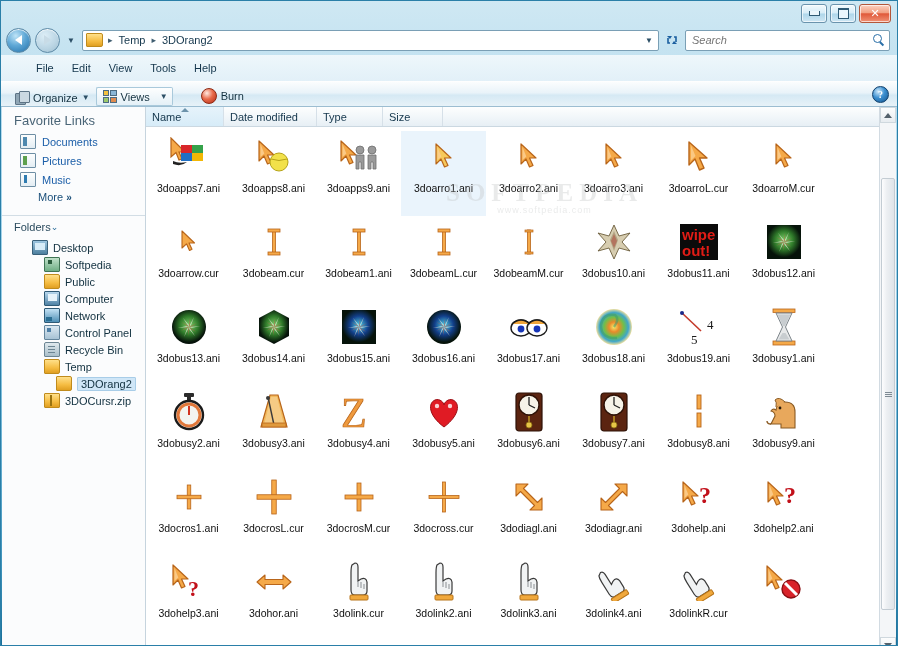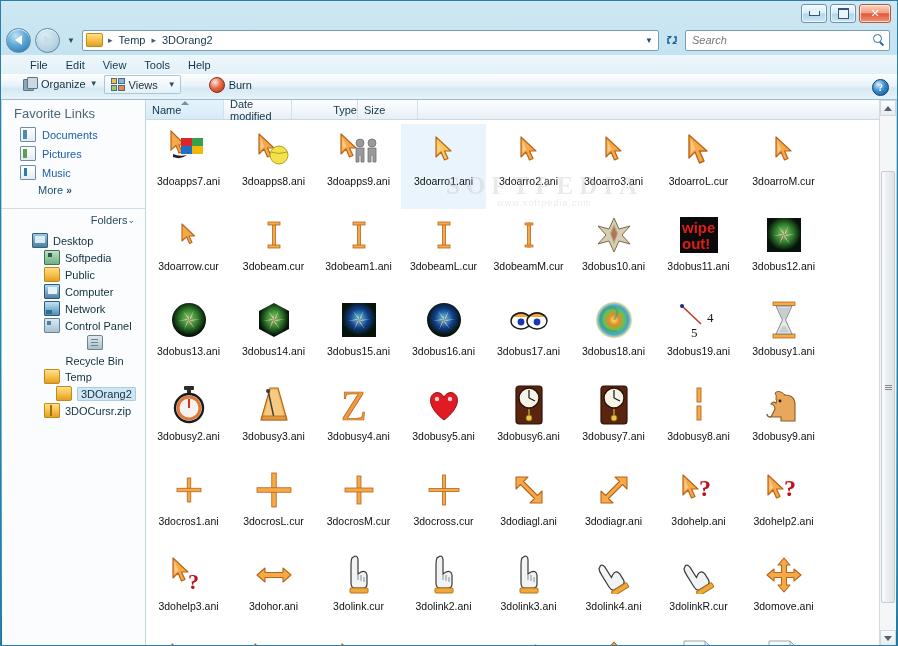--- a/index.html
+++ b/index.html
@@ -68,27 +68,27 @@
   }
   .searchbox input{
     border:none;outline:none;flex:1;font-family:"Liberation Sans",sans-serif;
     font-size:11px;font-style:italic;color:#7b7b7b;background:transparent;
   }
   .magn{width:12px;height:12px;position:relative;flex:none;}
   .magn::before{content:"";position:absolute;left:0;top:0;width:7px;height:7px;border:1.6px solid #2a6fa8;border-radius:50%;}
   .magn::after{content:"";position:absolute;left:7px;top:7px;width:5px;height:1.6px;background:#2a6fa8;transform:rotate(45deg);transform-origin:left center;}
 
   
-  .menubar{height:19px;display:flex;align-items:center;padding-left:20px;gap:0px;
+  .menubar{height:26px;display:flex;align-items:center;padding-left:26px;gap:0px;
     background:linear-gradient(180deg,#eef7fb 0%,#e2f0f8 100%);}
   .menuitem{padding:1px 9px;font-size:11px;color:#14364c;}
 
   
   .toolbar{
-    height:24px;display:flex;align-items:flex-start;padding-left:16px;gap:0px;
+    height:24px;display:flex;align-items:flex-end;padding-left:8px;gap:0px;
     background:linear-gradient(180deg,#fbfdfe 0%,#e9f3f9 45%,#d5e9f4 55%,#e7f2f8 100%);
     border-top:1px solid #fefefe;border-bottom:1px solid #9cbdd1;
     position:relative;
   }
   .tbitem{display:flex;align-items:center;gap:4px;padding:2px 6px;font-size:11px;color:#12303f;}
   .tbitem.framed{border:1px solid #a9c9db;border-radius:2px;background:linear-gradient(180deg,#fdfefe,#e4f0f7);}
   .tbsplit{border:1px solid #a9c9db;border-left:none;border-radius:0 2px 2px 0;padding:2px 4px;background:linear-gradient(180deg,#fdfefe,#e4f0f7);font-size:8px;color:#2c4f66;display:flex;align-items:center;}
   .tbgroup{display:flex;align-items:stretch;margin-right:22px;}
   .tbgroup .tbitem.framed{border-radius:2px 0 0 2px;border-right:none;}
   .caret{font-size:8px;color:#2c4f66;}
@@ -115,21 +115,21 @@
 
   
   .sidebar{width:144px;background:#fbfcfd;border-right:1px solid #c6d4de;
     display:flex;flex-direction:column;box-sizing:border-box;}
   .sb-head{font-size:13px;color:#4a6577;padding:6px 13px 4px 12px;}
   .sb-links{padding-bottom:4px;padding-left:8px;}
   .sb-link{display:flex;align-items:center;gap:6px;padding:2px 0 2px 10px;font-size:11px;color:#1b5ea8;}
   .sb-more{padding:2px 0 6px 28px;font-size:11px;color:#1b4f7a;}
   .sb-more b{font-size:10px;}
   .sb-div{height:1px;background:#d2dde5;margin:2px 0 0 0;}
-  .sb-folders-head{display:flex;align-items:center;justify-content:flex-end;
+  .sb-folders-head{display:flex;align-items:center;justify-content:flex-start;
     padding:5px 10px 5px 12px;font-size:11px;color:#2b4b5e;}
   .chev{font-size:9px;color:#2c6f9c;}
   .sb-tree{padding-top:1px;font-size:11px;color:#11303f;}
   .tn{display:flex;align-items:center;gap:5px;padding:1px 0 1px 0;margin-left:20px;}
   .tn span.lbl{white-space:nowrap;}
   .tn.sel span.lbl{background:#cfe6f7;border:1px solid #a8cde8;padding:0 3px;border-radius:1px;}
   .i16{width:14px;height:13px;flex:none;position:relative;}
   .ic-doc{background:linear-gradient(180deg,#fdfefe,#e3edf3);border:1px solid #6d8ea4;border-radius:1px;}
   .ic-doc::after{content:"";position:absolute;left:2px;top:2px;width:4px;height:9px;background:#4e88ae;}
   .ic-pic{background:linear-gradient(180deg,#fdfefe,#e3edf3);border:1px solid #6d8ea4;border-radius:1px;}
@@ -328,21 +328,21 @@
             <span class="lbl">Computer</span>
           </div>
           <div class="tn" style="padding-left: 22px;">
             <span class="i16 ic-net"></span>
             <span class="lbl">Network</span>
           </div>
           <div class="tn" style="padding-left: 22px;">
             <span class="i16 ic-cp"></span>
             <span class="lbl">Control Panel</span>
           </div>
-          <div class="tn" style="padding-left: 22px; flex-direction: column;">
+          <div class="tn" style="padding-left: 22px;">
             <span class="i16 ic-bin"></span>
             <span class="lbl">Recycle Bin</span>
           </div>
           <div class="tn" style="padding-left: 22px;">
             <span class="i16 ic-folder"></span>
             <span class="lbl">Temp</span>
           </div>
           <div class="tn sel" style="padding-left: 34px;">
             <span class="i16 ic-folder"></span>
             <span class="lbl">3DOrang2</span>
@@ -353,24 +353,24 @@
           </div>
         </div>
     </div>
 
     <div class="pane">
       <div class="colhdr" id="colhdr">
           <div class="col sorted" style="width: 78px;">
             <span class="sortarrow"></span>
             <span>Name</span>
           </div>
-          <div class="col" style="width: 68px;">
+          <div class="col" style="width: 93px;">
             <span>Date modified</span>
           </div>
-          <div class="col" style="width: 66px; justify-content: flex-end;">
+          <div class="col" style="width: 66px;">
             <span>Type</span>
           </div>
           <div class="col" style="width: 60px;">
             <span>Size</span>
           </div>
           <div class="col flexgrow"></div>
         </div>
       <div class="grid">
         <div class="wm">
           <div class="w1">SOFTPEDIA</div>
@@ -1015,28 +1015,20 @@
             <div class="cell">
               <div class="thumb">
                 <svg width="34" height="38" viewBox="0 0 34 38">
                   <g transform="rotate(-32 17 20)">
                     <path d="M11 4 Q14 4 14 8 L14 20 L17 18 Q22 16 23 21 L23 28 Q23 32 19 32 L11 32 Q7 32 7 27 L7 13 Q7 8 8 6 Z" fill="#f1f3f4" stroke="#3a3a3a" stroke-width="1.2"></path>
                     <rect x="6" y="32" width="18" height="5" rx="1" fill="#f0a83c" stroke="#b87418" stroke-width="1"></rect>
                   </g>
                 </svg>
               </div>
               <div class="fname">3dolinkR.cur</div>
-            </div>
-            <div class="cell">
-              <div class="thumb">
-                <svg width="36" height="36" viewBox="0 0 36 36">
-                  <path d="M18 1 L24 8 L20.5 8 L20.5 15.5 L28 15.5 L28 12 L35 18 L28 24 L28 20.5 L20.5 20.5 L20.5 28 L24 28 L18 35 L12 28 L15.5 28 L15.5 20.5 L8 20.5 L8 24 L1 18 L8 12 L8 15.5 L15.5 15.5 L15.5 8 L12 8 Z" fill="#F5A948" stroke="#B8651A" stroke-width="1.1" stroke-linejoin="round"></path>
-                </svg>
-              </div>
-              <div class="fname">3domove.ani</div>
             </div>
             <div class="cell">
               <div class="thumb">
                 <svg width="42" height="38" viewBox="0 0 42 38">
                   <g transform="translate(1,1)">
                     <path d="M3 2 L3 22 L8 17 L11.5 25 L15 23.5 L11.5 16 L18 16 Z" fill="#F5A948" stroke="#B8651A" stroke-width="1.2" stroke-linejoin="round"></path>
                     <path d="M4.5 5 L4.5 18 L8.3 14.6 Z" fill="#FBCF92" opacity=".85"></path>
                   </g>
                   <circle cx="28" cy="26" r="9" fill="#d8232a" stroke="#8a0f13" stroke-width="1.4"></circle>
                   <line x1="22" y1="20" x2="34" y2="32" stroke="#fff" stroke-width="3"></line>

